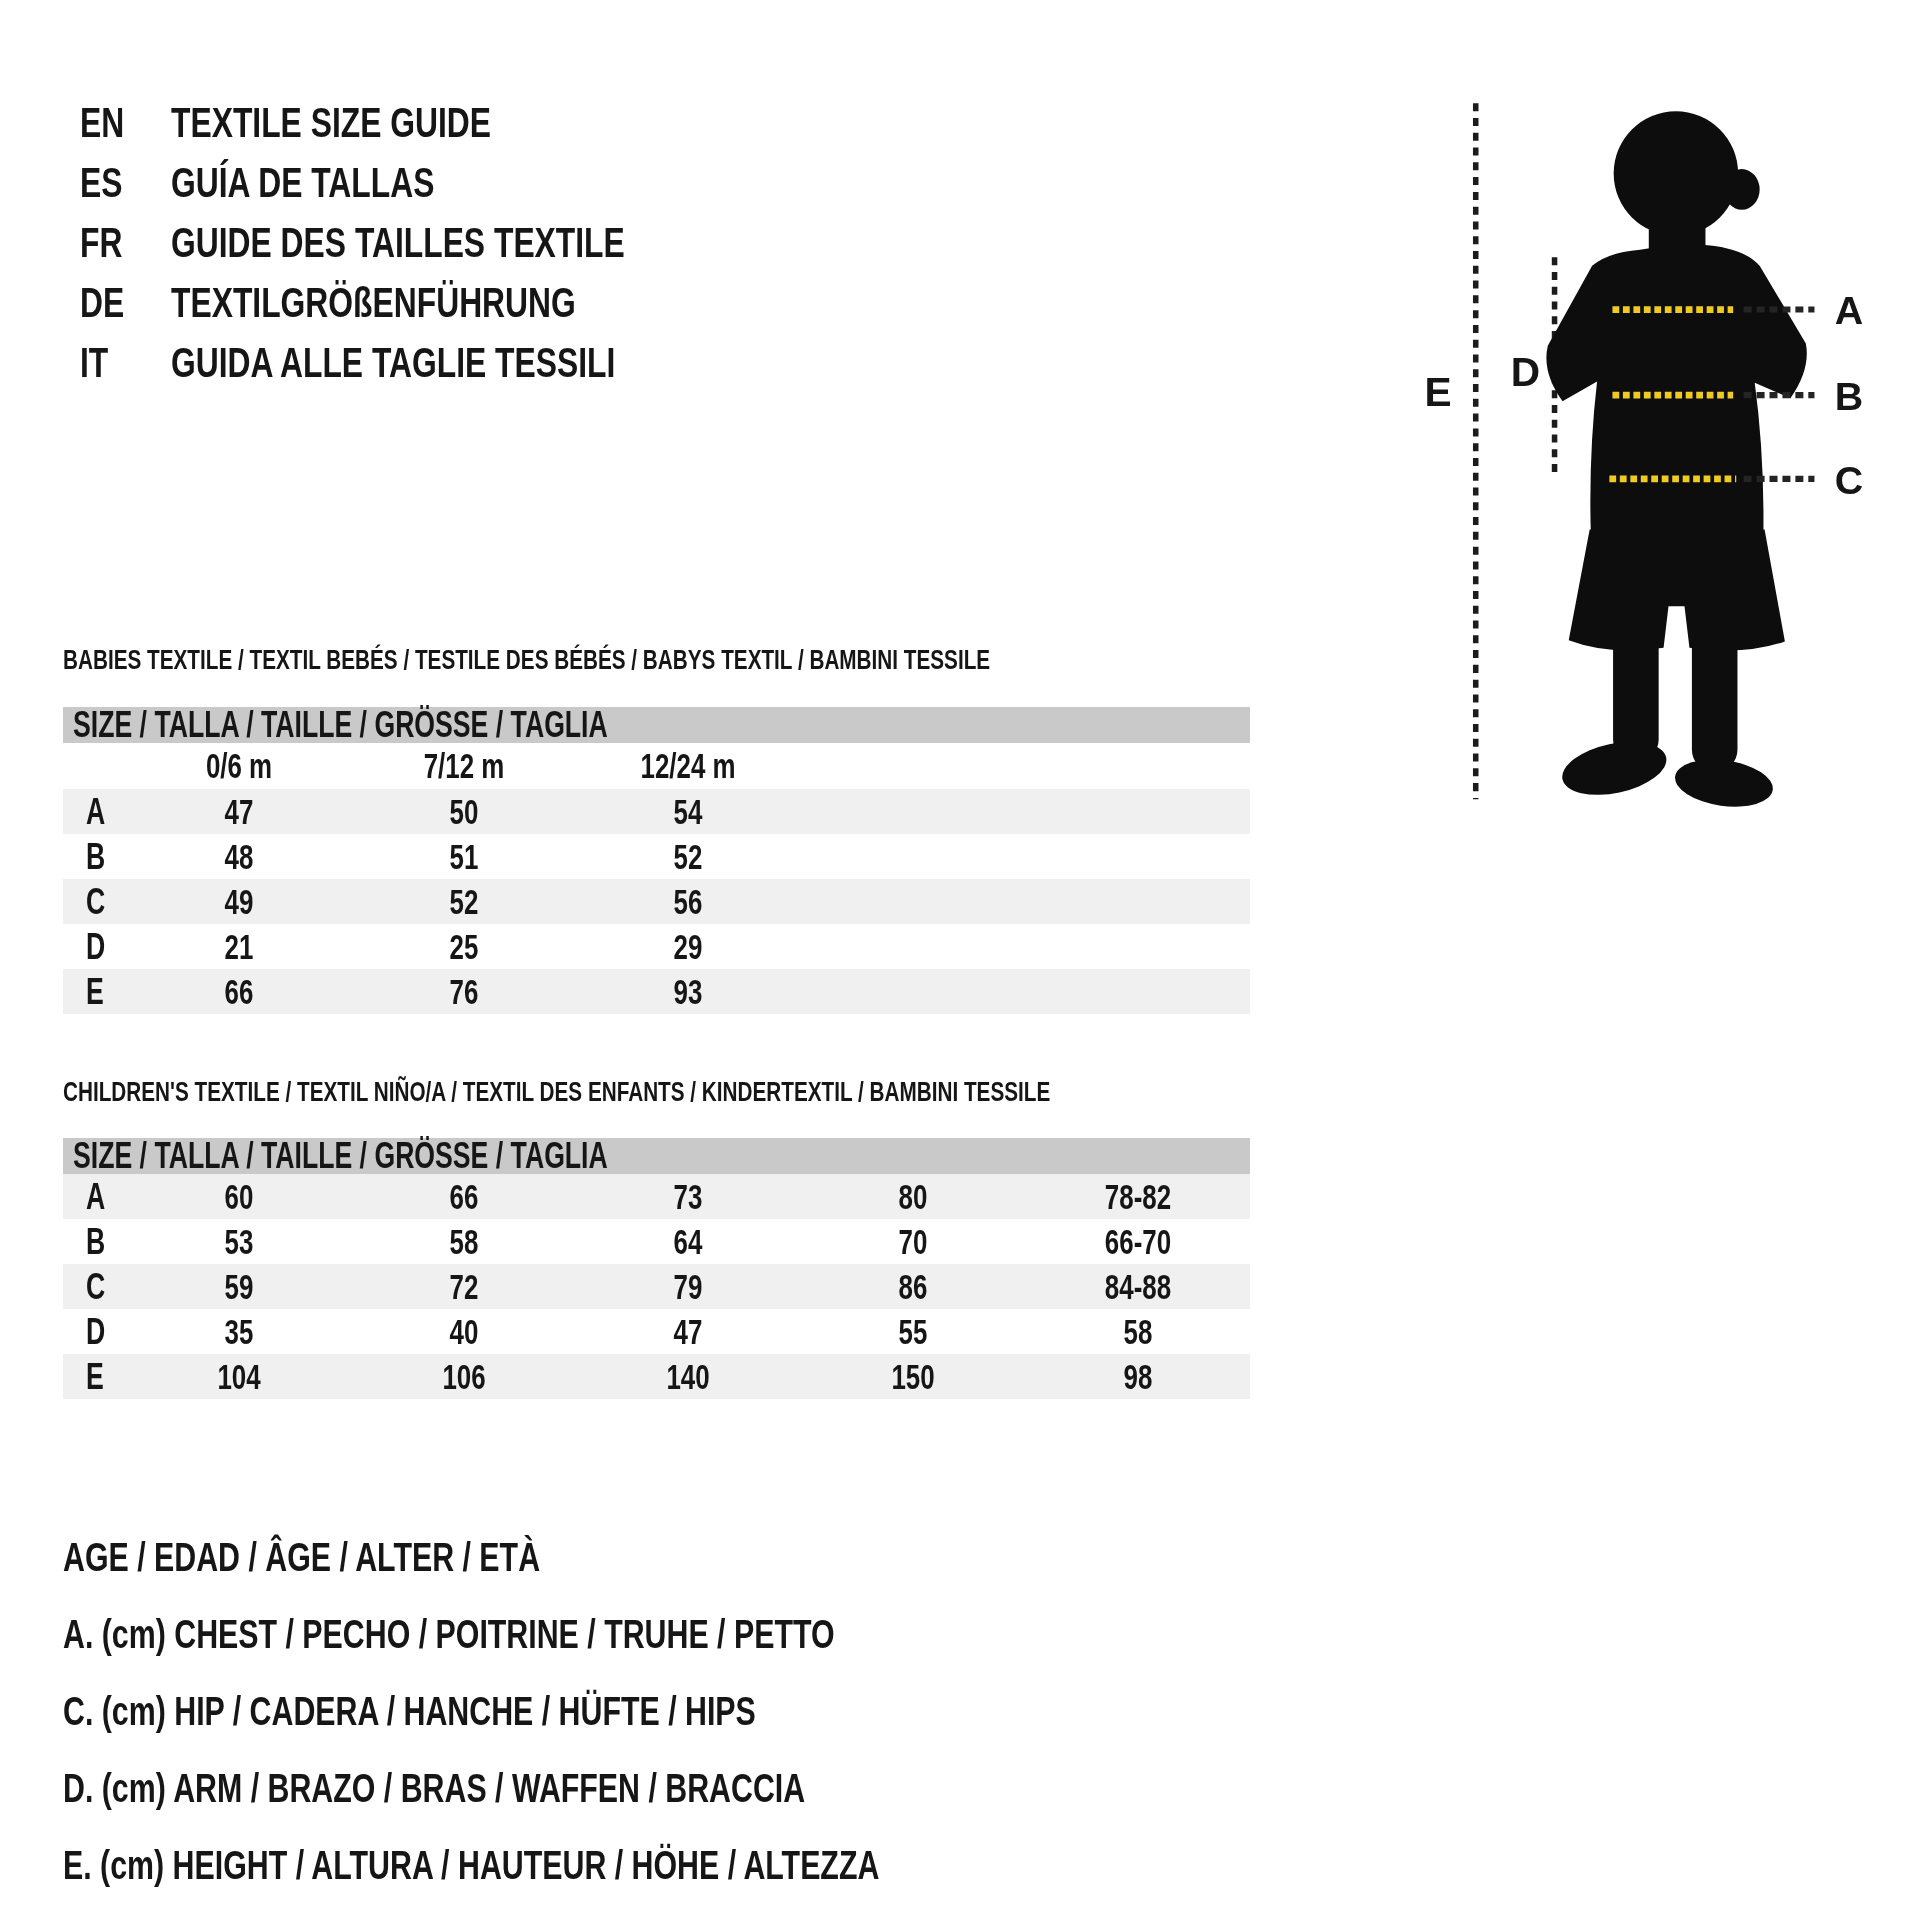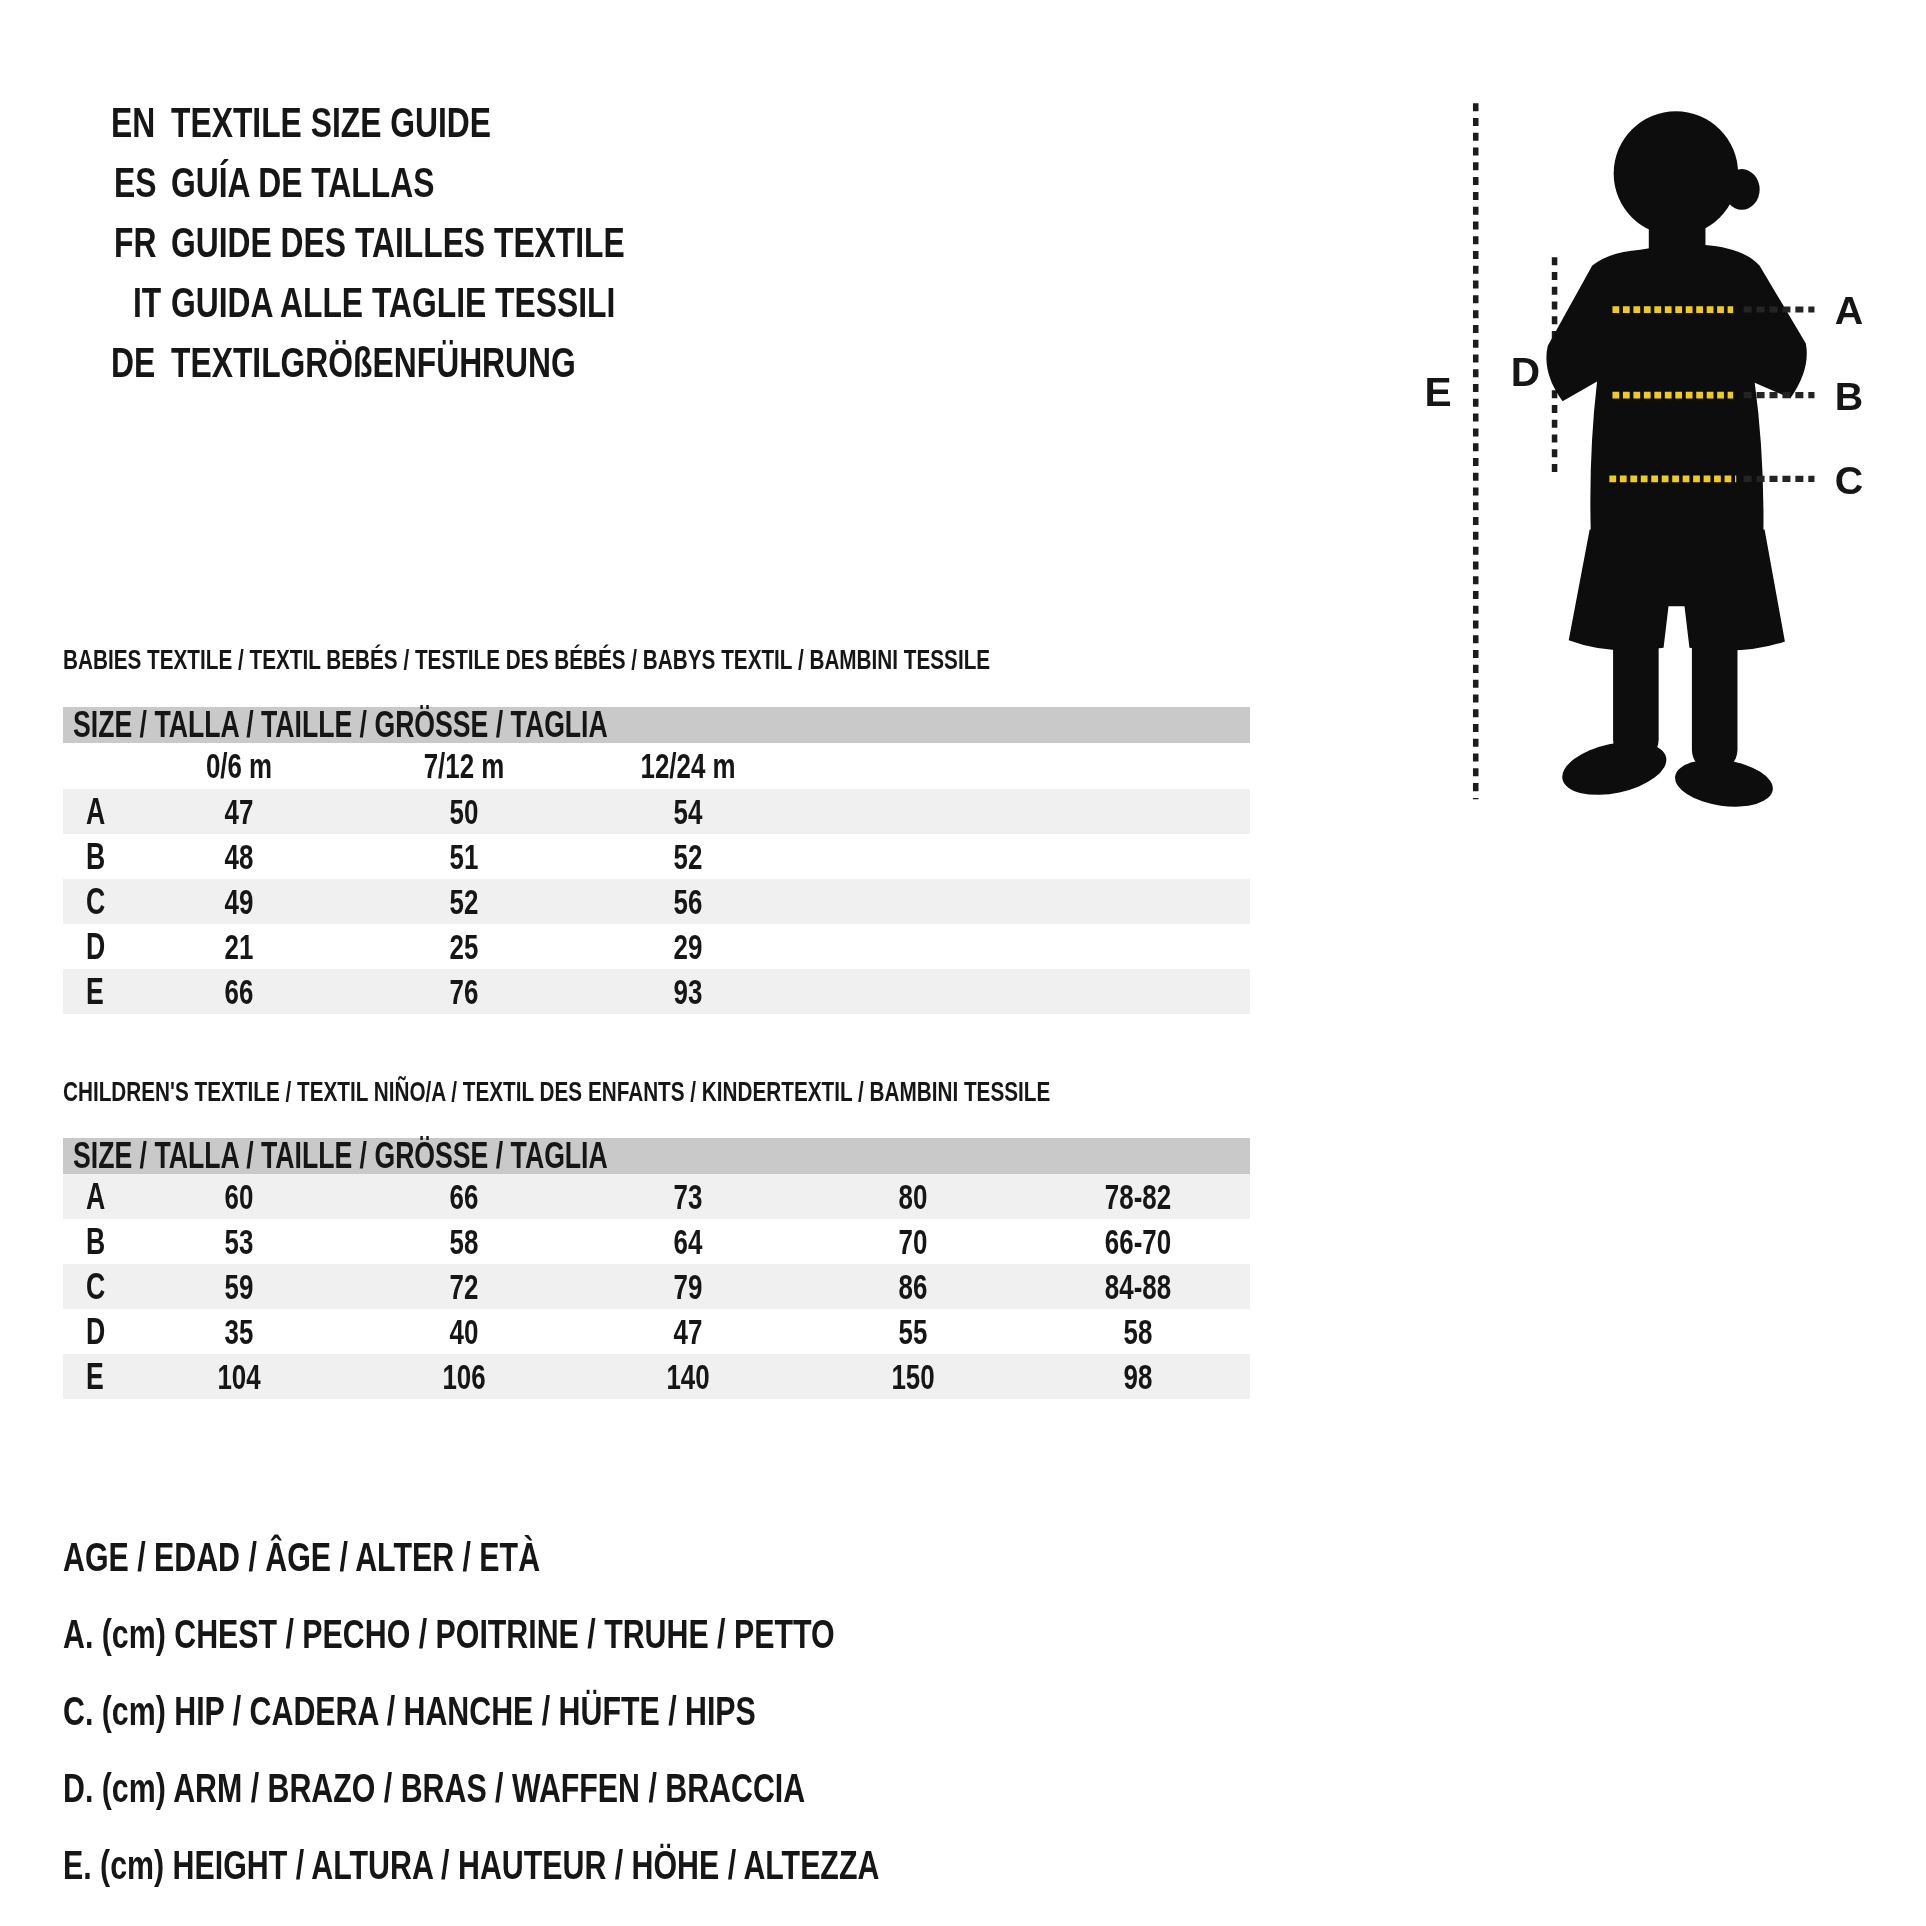--- a/index.html
+++ b/index.html
@@ -4,21 +4,21 @@
 <title>Textile Size Guide</title>
 <style>
   html,body{margin:0;padding:0;}
   body{
     width:1926px;height:1926px;
     background:#ffffff;
     font-family:"Liberation Sans",sans-serif;
     color:#161616;
     -webkit-font-smoothing:antialiased;
   }
-  .page{position:relative;width:1926px;height:1926px;overflow:hidden;background:#fff;text-align:right;}
+  .page{position:relative;width:1926px;height:1926px;overflow:hidden;background:#fff;}
 
   
   .cond{
     display:inline-block;
     transform:scaleX(.74);
     transform-origin:0 50%;
     white-space:nowrap;
     font-weight:bold;
     letter-spacing:0;
   }
@@ -78,26 +78,26 @@
     </div>
     <div class="lang-row">
       <span class="lang-code"><span class="cond">ES</span></span>
       <span class="cond">GUÍA DE TALLAS</span>
     </div>
     <div class="lang-row">
       <span class="lang-code"><span class="cond">FR</span></span>
       <span class="cond">GUIDE DES TAILLES TEXTILE</span>
     </div>
     <div class="lang-row">
+      <span class="lang-code"><span class="cond">DE</span></span>
+      <span class="cond">TEXTILGRÖßENFÜHRUNG</span>
+    </div>
+    <div class="lang-row">
       <span class="lang-code"><span class="cond">IT</span></span>
       <span class="cond">GUIDA ALLE TAGLIE TESSILI</span>
-    </div>
-    <div class="lang-row">
-      <span class="lang-code"><span class="cond">DE</span></span>
-      <span class="cond">TEXTILGRÖßENFÜHRUNG</span>
     </div>
   </div>
 
   <svg class="figure-svg" viewBox="0 0 836 1260" xmlns="http://www.w3.org/2000/svg">
 
     <line x1="105" y1="88" x2="105" y2="1218" stroke="#1c1c1c" stroke-width="9" stroke-dasharray="13 11"></line>
 
     <line x1="233" y1="338" x2="233" y2="690" stroke="#1c1c1c" stroke-width="9" stroke-dasharray="13 11"></line>
 
     <g fill="#0D0D0D">

